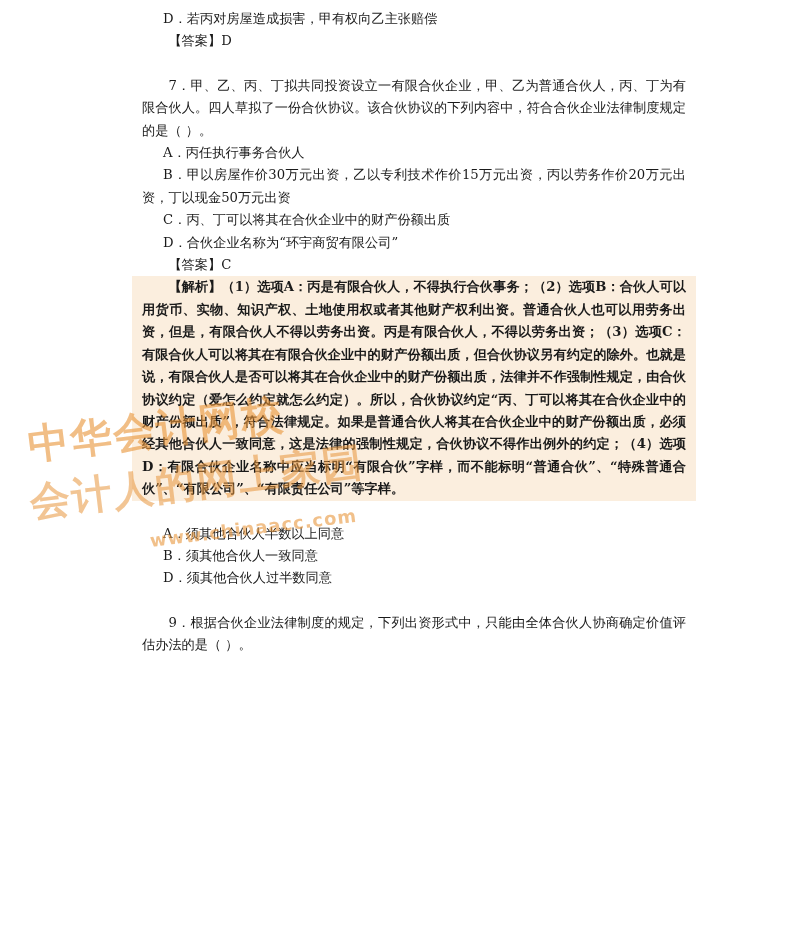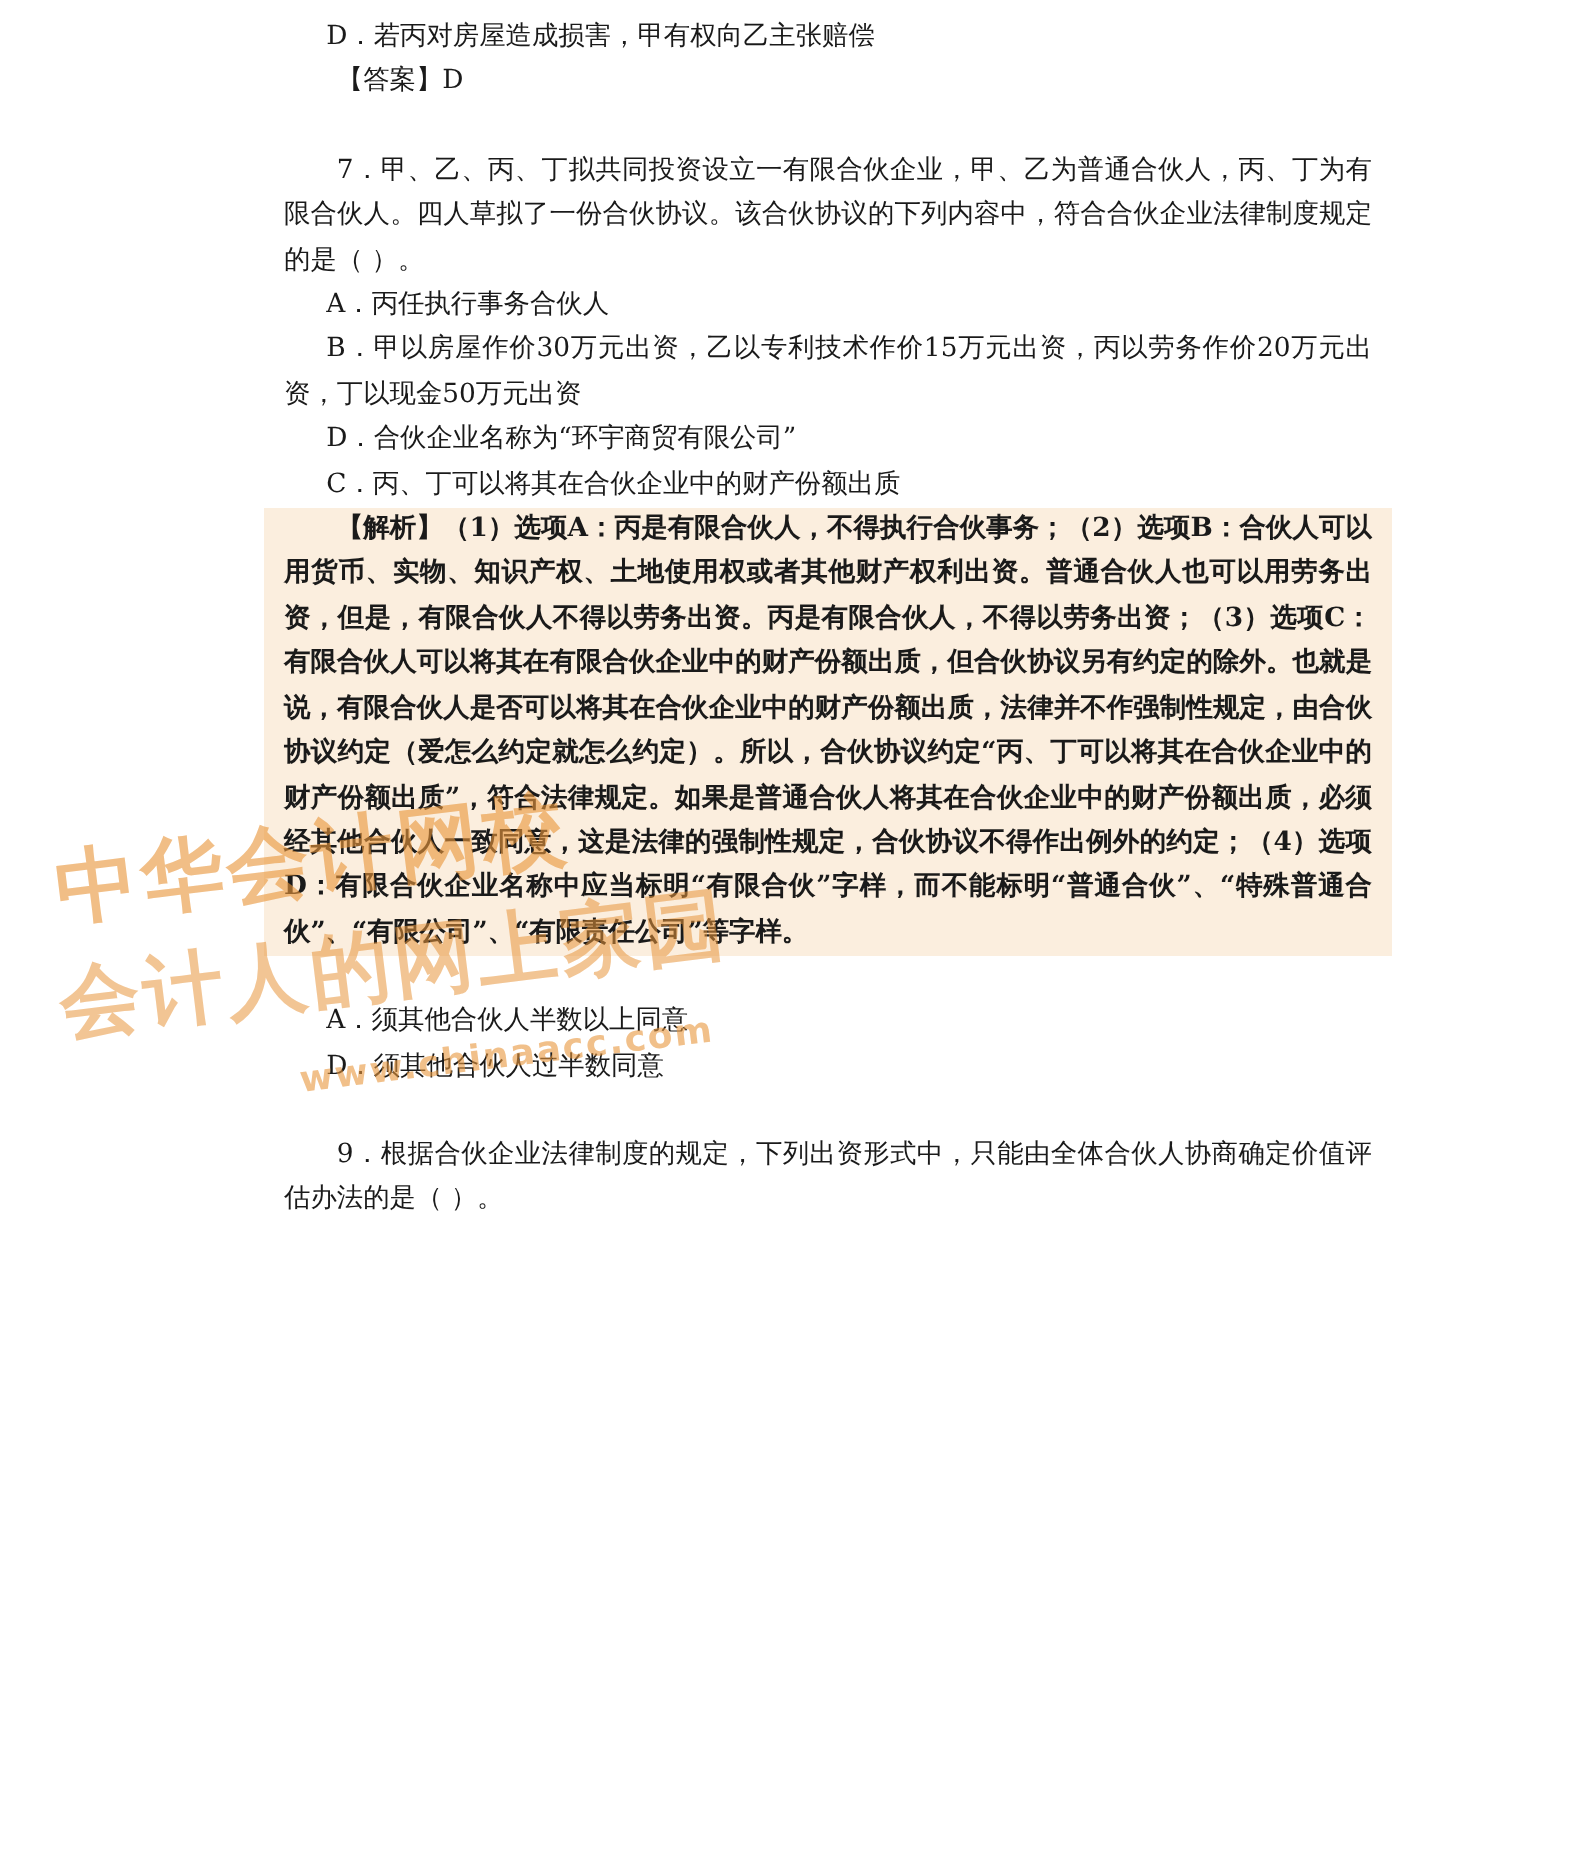--- a/index.html
+++ b/index.html
@@ -103,31 +103,33 @@
   <div class="doc">
 
     <p class="opt">D．若丙对房屋造成损害，甲有权向乙主张赔偿</p>
     <p class="indent2">【答案】D</p>
 
     <div class="blockgap"></div>
 
     <p class="indent2">7．甲、乙、丙、丁拟共同投资设立一有限合伙企业，甲、乙为普通合伙人，丙、丁为有限合伙人。四人草拟了一份合伙协议。该合伙协议的下列内容中，符合合伙企业法律制度规定的是（    ）。</p>
     <p class="opt">A．丙任执行事务合伙人</p>
     <p class="opt">B．甲以房屋作价30万元出资，乙以专利技术作价15万元出资，丙以劳务作价20万元出资，丁以现金50万元出资</p>
+    <p class="opt">C．丙、丁可以将其在合伙企业中的财产份额出质</p>
     <p class="opt">D．合伙企业名称为“环宇商贸有限公司”</p>
-    <p class="opt">C．丙、丁可以将其在合伙企业中的财产份额出质</p>
+    <p class="indent2">【答案】C</p>
 
     <div class="hl-wrap">
       <div class="hl-bg"></div>
       <p class="indent2">【解析】（1）选项A：丙是有限合伙人，不得执行合伙事务；（2）选项B：合伙人可以用货币、实物、知识产权、土地使用权或者其他财产权利出资。普通合伙人也可以用劳务出资，但是，有限合伙人不得以劳务出资。丙是有限合伙人，不得以劳务出资；（3）选项C：有限合伙人可以将其在有限合伙企业中的财产份额出质，但合伙协议另有约定的除外。也就是说，有限合伙人是否可以将其在合伙企业中的财产份额出质，法律并不作强制性规定，由合伙协议约定（爱怎么约定就怎么约定）。所以，合伙协议约定“丙、丁可以将其在合伙企业中的财产份额出质”，符合法律规定。如果是普通合伙人将其在合伙企业中的财产份额出质，必须经其他合伙人一致同意，这是法律的强制性规定，合伙协议不得作出例外的约定；（4）选项D：有限合伙企业名称中应当标明“有限合伙”字样，而不能标明“普通合伙”、“特殊普通合伙”、“有限公司”、“有限责任公司”等字样。</p>
     </div>
 
     <div class="blockgap"></div>
 
     <p class="opt">A．须其他合伙人半数以上同意</p>
+    <p class="opt">B．须其他合伙人一致同意</p>
     <p class="opt">D．须其他合伙人过半数同意</p>
 
     <div class="blockgap"></div>
 
     <p class="indent2">9．根据合伙企业法律制度的规定，下列出资形式中，只能由全体合伙人协商确定价值评估办法的是（    ）。</p>
 
   </div>
 
   <div class="watermark">
     <div class="wm-line wm1">中华会计网校</div>

